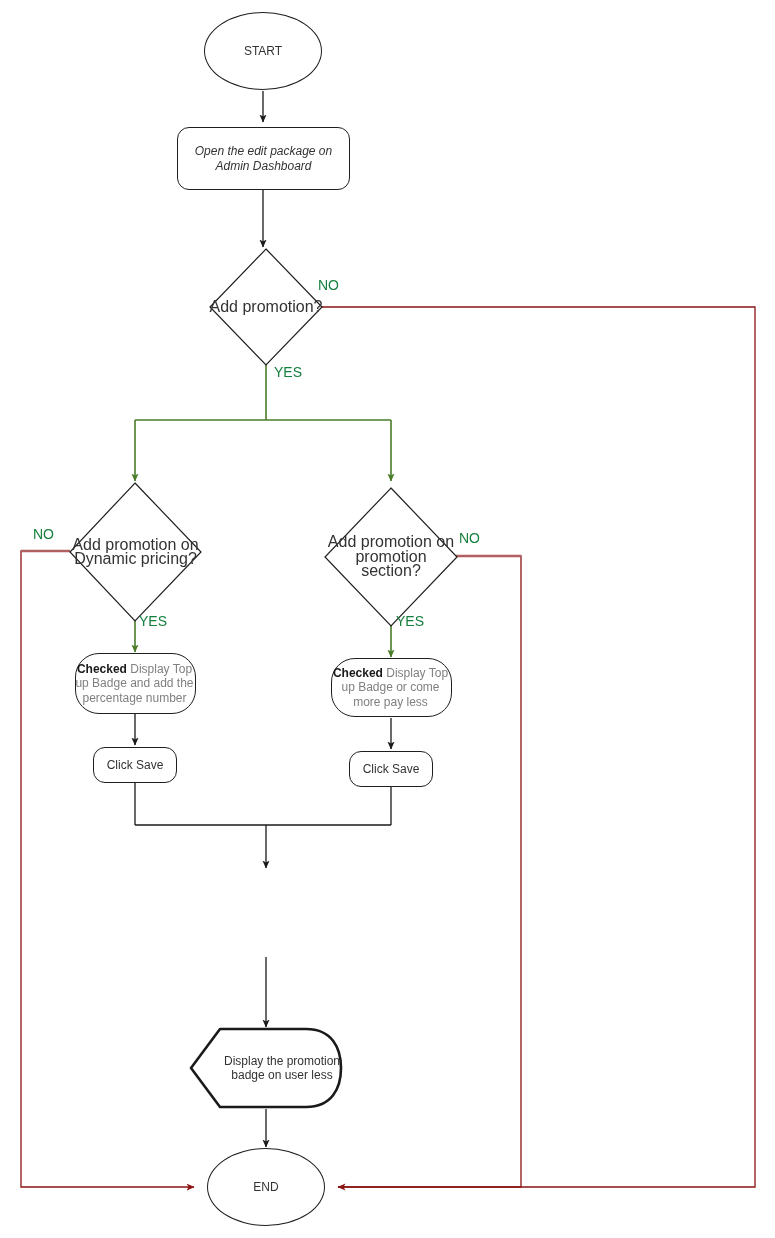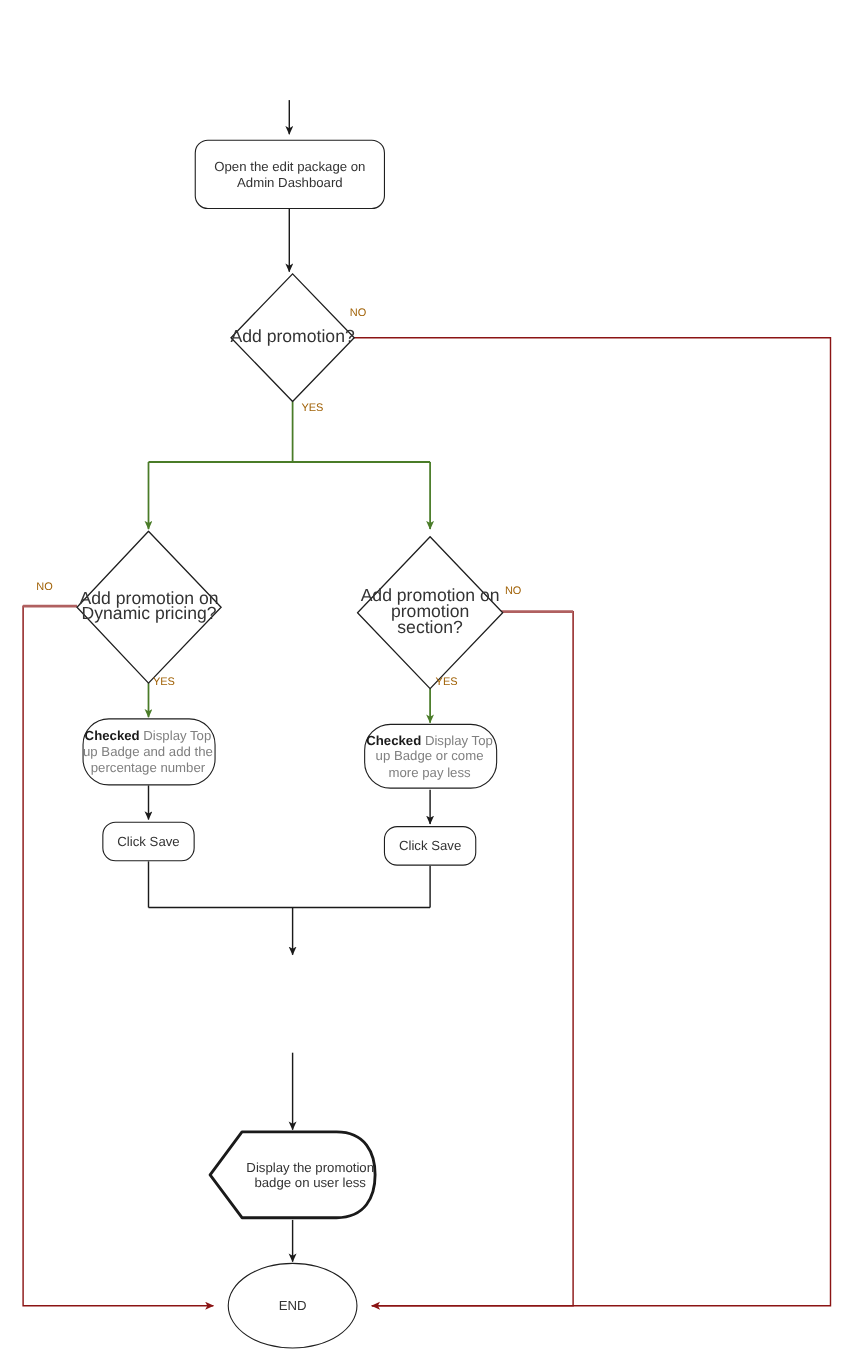--- a/index.html
+++ b/index.html
@@ -93,22 +93,22 @@
     align-items: center;
     justify-content: center;
     text-align: center;
     font-size: 12px;
     line-height: 14.5px;
     color: #333333;
     white-space: pre-line;
   }
   .edge-label {
     position: absolute;
-    font-size: 10px;
-    color: #a16207;
+    font-size: 14px;
+    color: #15803d;
     line-height: 16px;
     white-space: nowrap;
   }
   .checked-box {
     border: 1.2px solid #1f1f1f;
     border-radius: 24px;
     background: #ffffff;
     position: absolute;
     box-sizing: border-box;
     display: flex;
@@ -174,22 +174,25 @@
     <path d="M135,783 L135,825" fill="none" stroke="#1a1a1a" stroke-width="1.3"></path>
     <path d="M391,787 L391,825" fill="none" stroke="#1a1a1a" stroke-width="1.3"></path>
     <path d="M135,825 L391,825" fill="none" stroke="#1a1a1a" stroke-width="1.3"></path>
     <path d="M266,825 L266,868" fill="none" stroke="#1a1a1a" stroke-width="1.3" marker-end="url(#arrow-black)"></path>
 
     <path d="M266,957 L266,1027" fill="none" stroke="#1a1a1a" stroke-width="1.3" marker-end="url(#arrow-black)"></path>
 
     <path d="M266,1109 L266,1147" fill="none" stroke="#1a1a1a" stroke-width="1.3" marker-end="url(#arrow-black)"></path>
   </svg>
 
-
-  <div class="node process" style="left:177px; top:127px; width:173px; height:63px;">
+  <div class="node terminator" style="left:204px; top:12px; width:118px; height:78px;">
+    <span class="label">START</span>
+  </div>
+
+  <div class="node process" style="left:177px; top:127px; width:173px; height:63px;font-style:italic;">
     <span class="label">Open the edit package on
 Admin Dashboard</span>
   </div>
 
   <div class="decision-wrap" style="left:209px; top:248px; width:114px; height:118px;">
     <svg width="114" height="118">
       <polygon points="57,1 113,59 57,117 1,59" fill="#ffffff" stroke="#1f1f1f" stroke-width="1.2"></polygon>
     </svg>
     <div class="decision-text">Add promotion?</div>
   </div>

